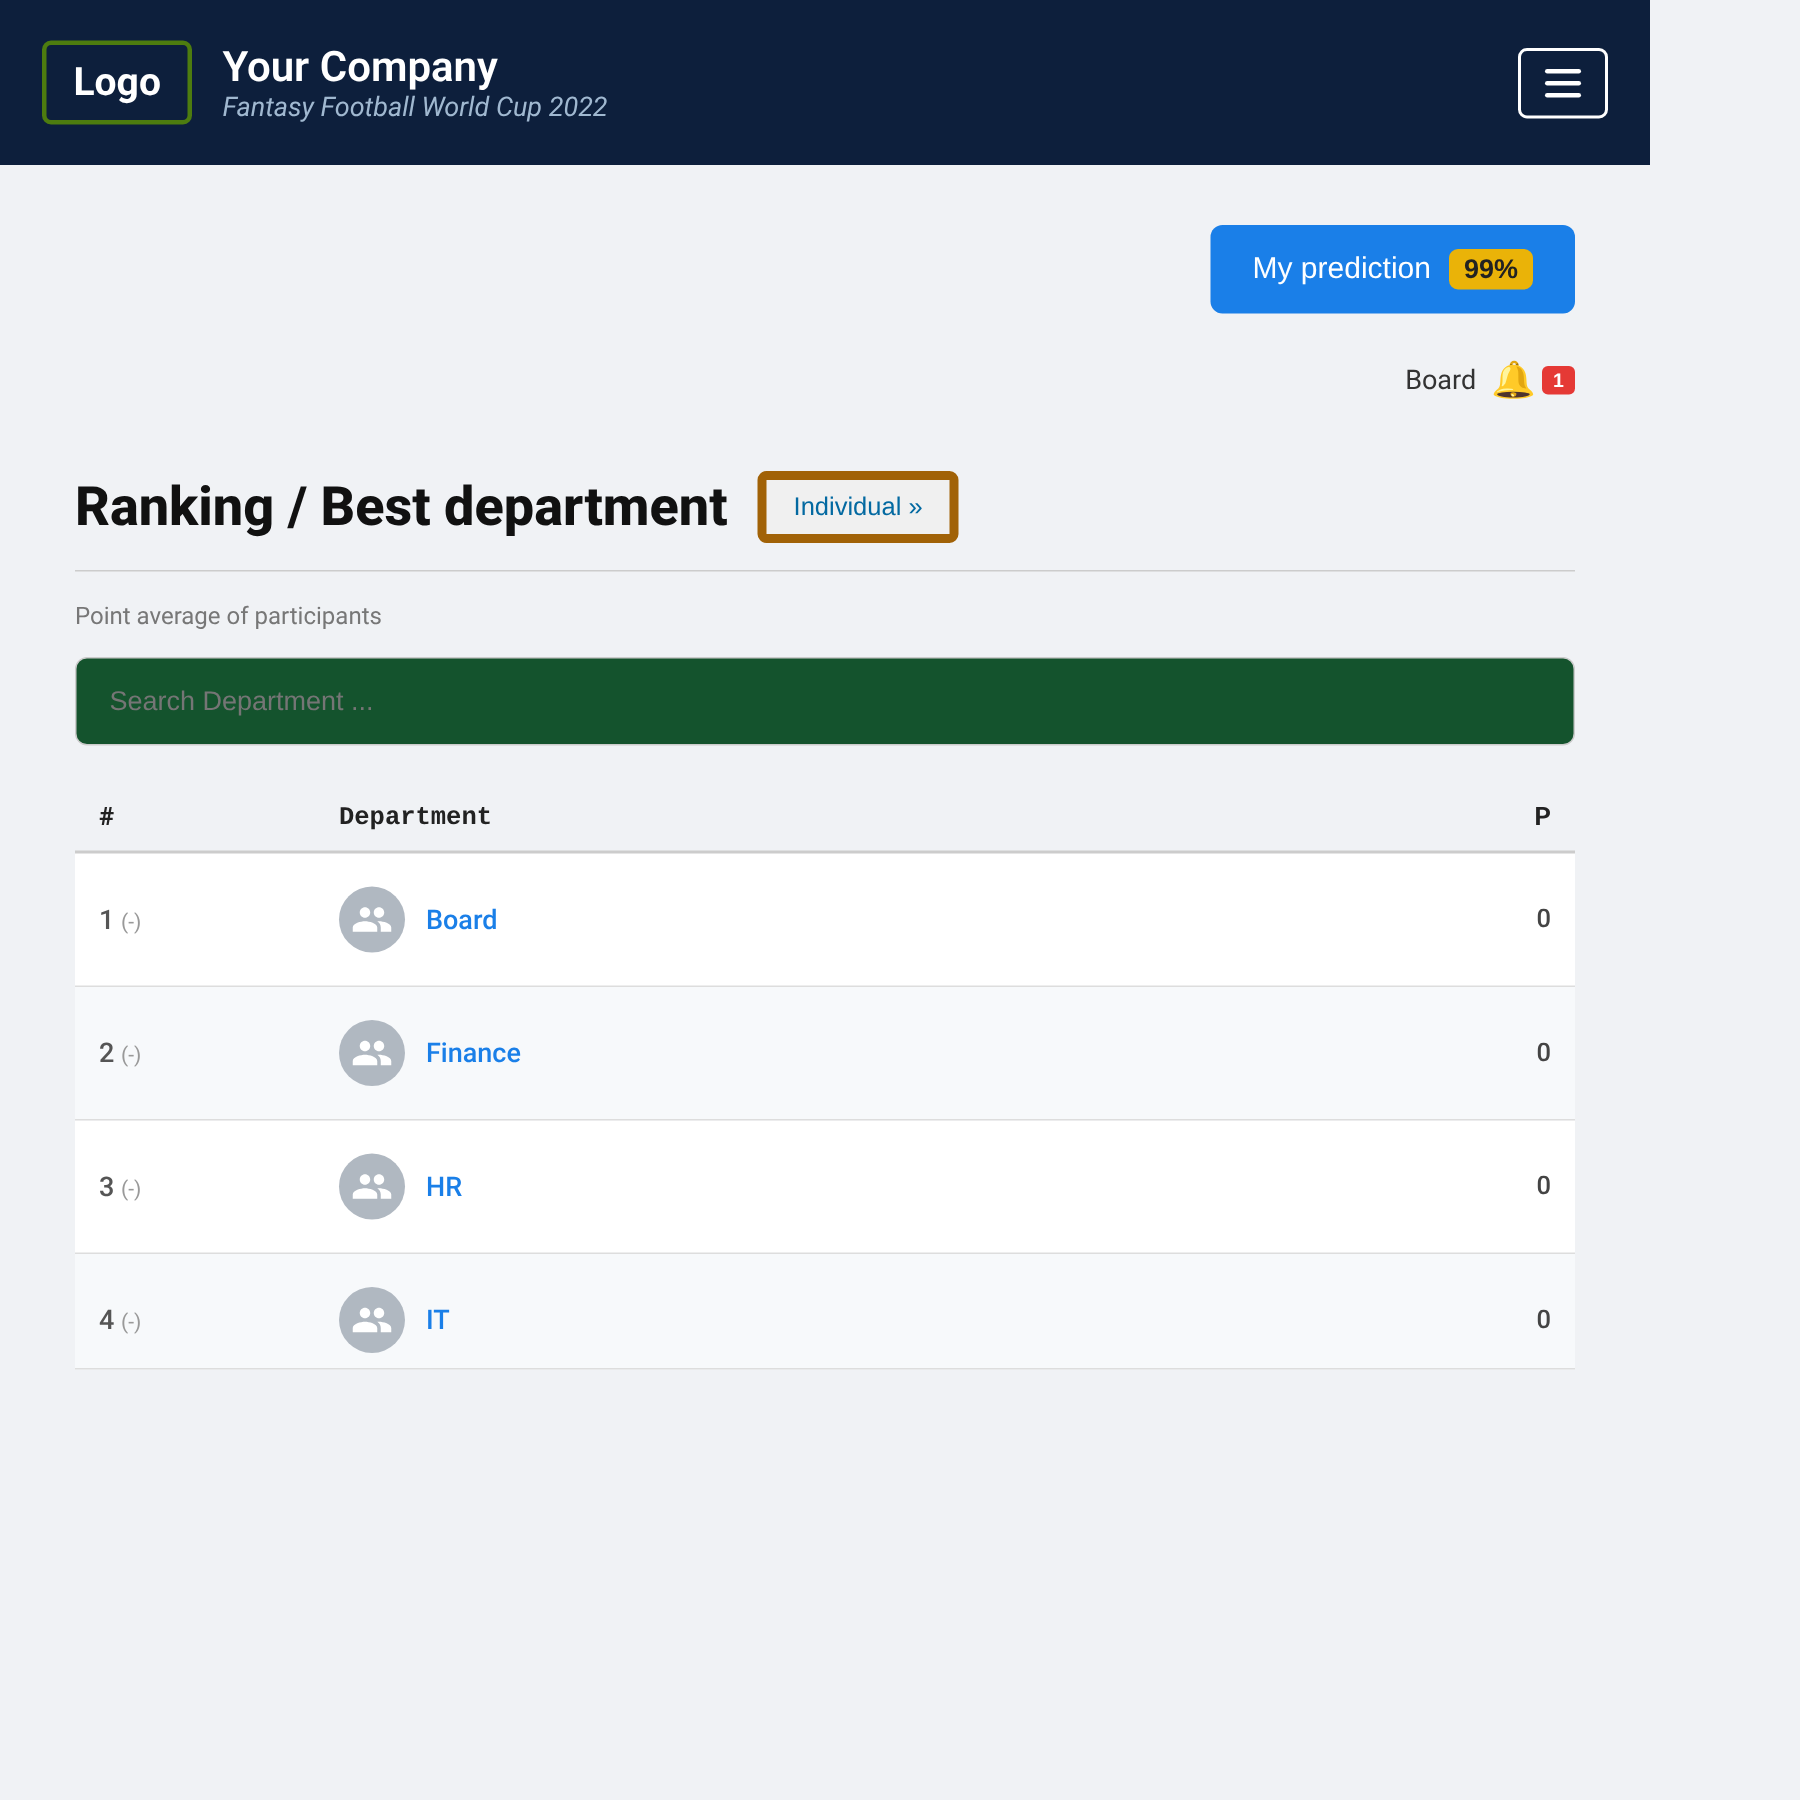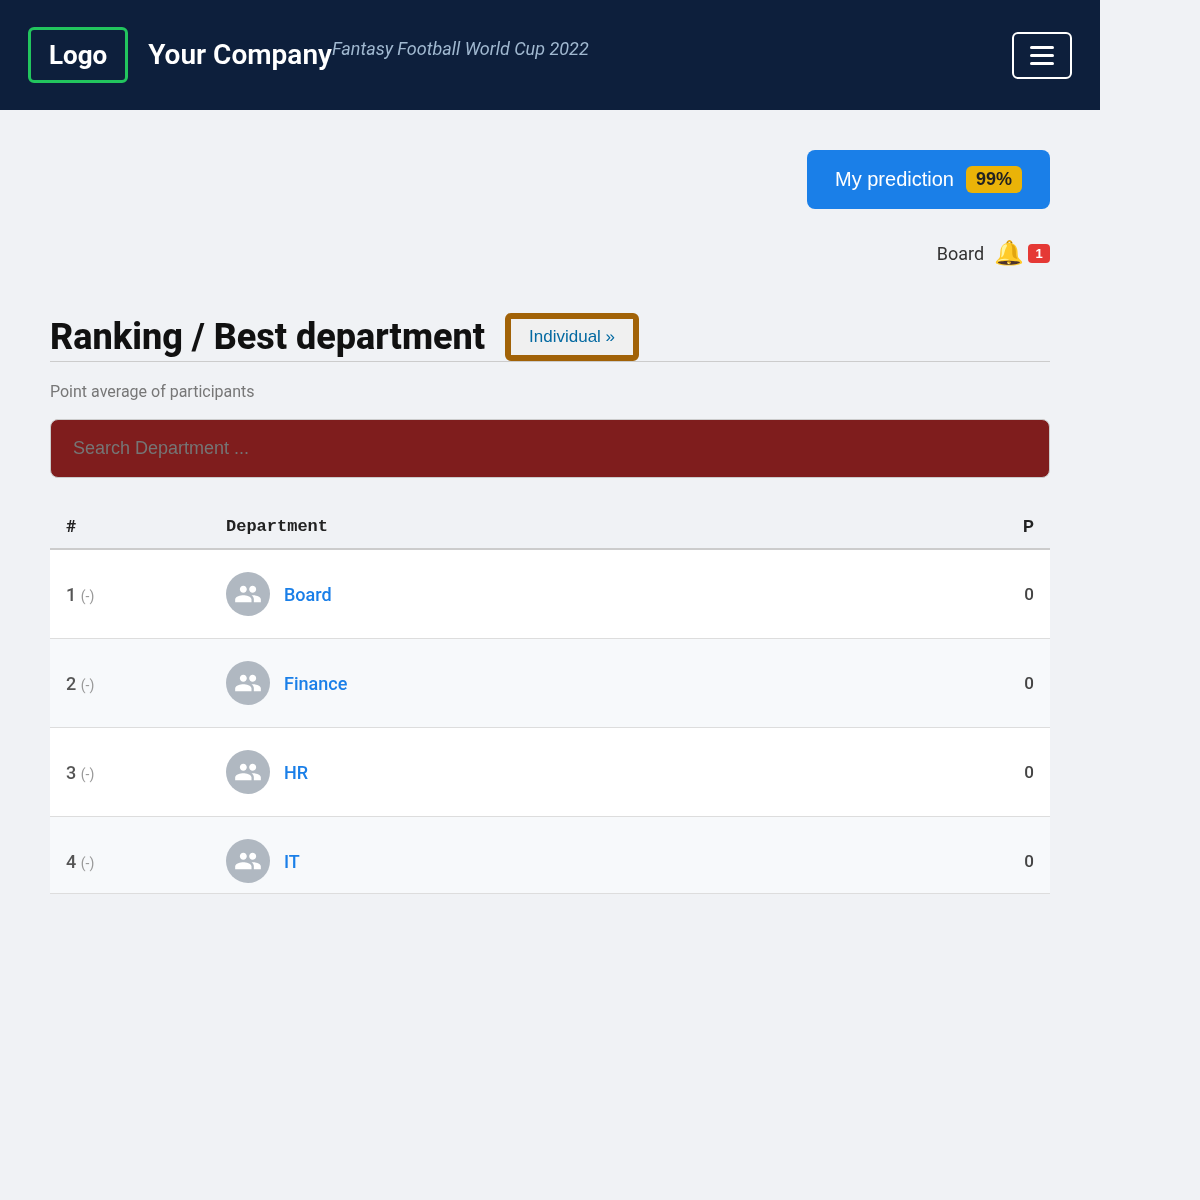--- a/index.html
+++ b/index.html
@@ -25,31 +25,31 @@
       height: 110px;
     }
 
     .header-left {
       display: flex;
       align-items: center;
       gap: 20px;
     }
 
     .logo-box {
-      border: 3px solid #22c55e;
+      border: 3px solid #4d7c0f;
       border-radius: 6px;
       padding: 10px 18px;
       color: white;
       font-size: 26px;
       font-weight: 700;
     }
 
     .header-titles {
       display: flex;
-      flex-direction: row;
+      flex-direction: column;
     }
 
     .company-name {
       color: white;
       font-size: 28px;
       font-weight: 600;
       line-height: 1.2;
     }
 
     .event-name {
@@ -160,20 +160,21 @@
 
     
     .ranking-section {
       padding-top: 36px;
     }
 
     .ranking-header {
       display: flex;
       align-items: center;
       gap: 20px;
+      margin-bottom: 18px;
     }
 
     .ranking-title {
       font-size: 36px;
       font-weight: 800;
       color: #111;
     }
 
     .individual-btn {
       background: #f0f0f0;
@@ -199,21 +200,21 @@
     }
 
     
     .search-input {
       width: 100%;
       padding: 18px 22px;
       border: 1.5px solid #ccc;
       border-radius: 8px;
       font-size: 18px;
       color: #999;
-      background: #7f1d1d;
+      background: #14532d;
       outline: none;
       margin-bottom: 26px;
     }
 
     
     .ranking-table {
       width: 100%;
       border-collapse: collapse;
     }
 

